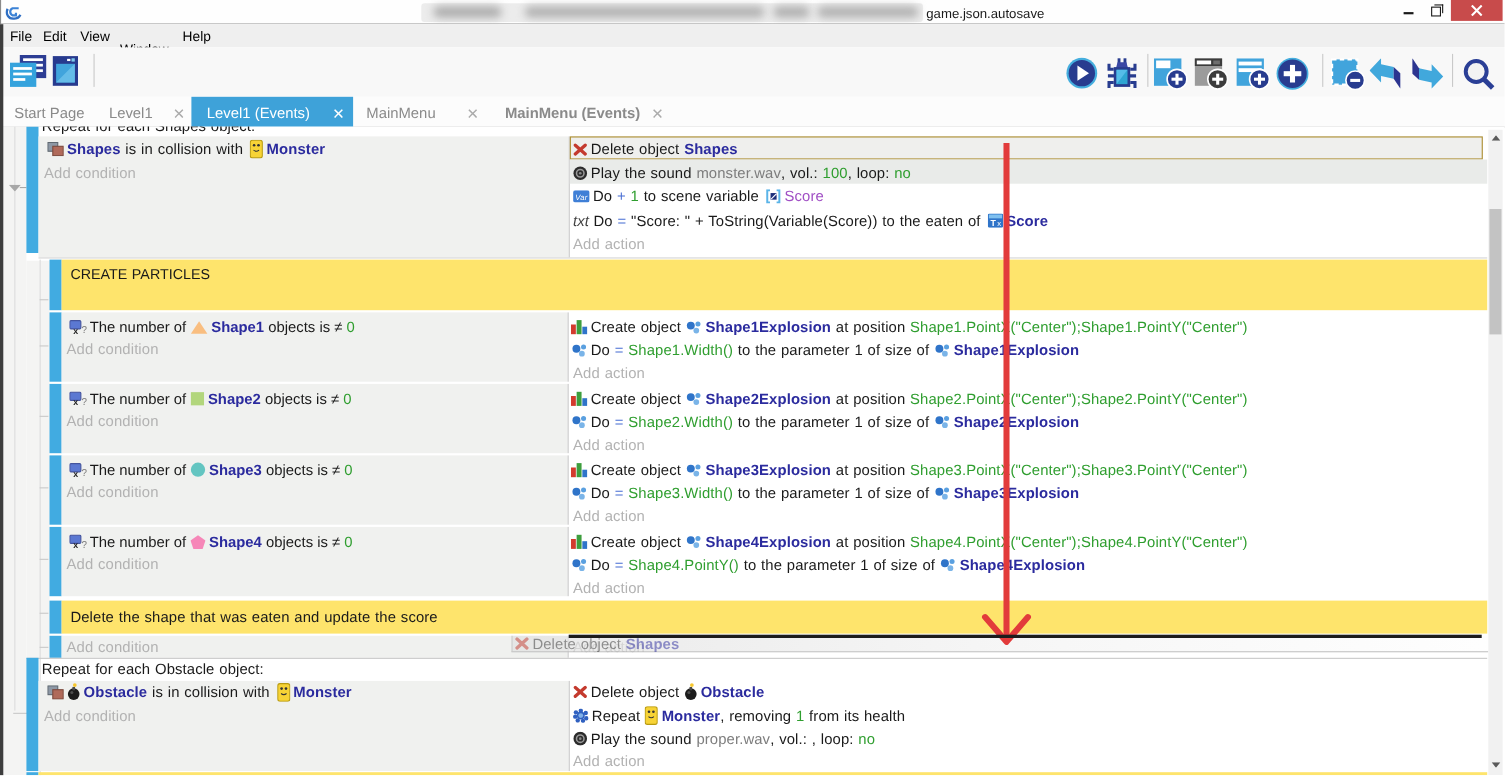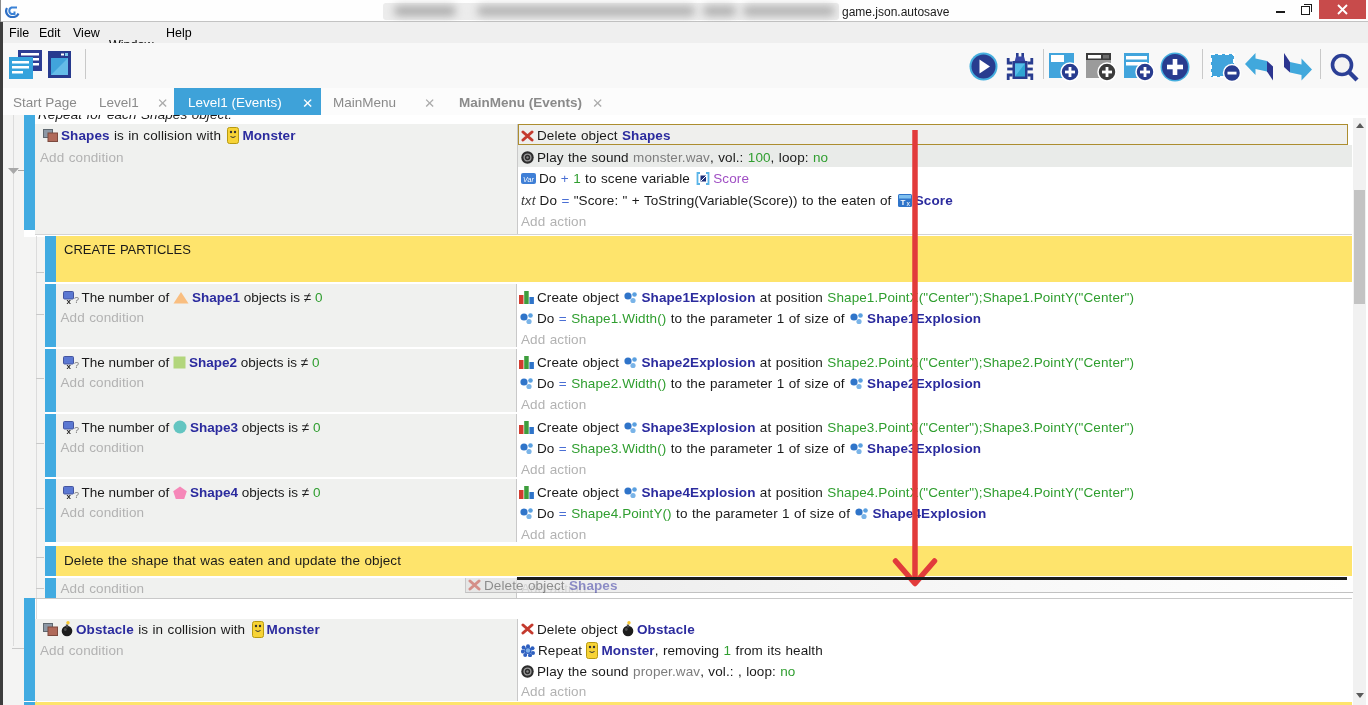--- a/index.html
+++ b/index.html
@@ -210,21 +210,21 @@
 <div class="abs" style="left:36px;top:157.5px;width:8px;height:1px;background:#c9c9c9;"></div>
 <div class="abs" style="left:36px;top:199.5px;width:8px;height:1px;background:#c9c9c9;"></div>
 <div class="abs" style="left:36px;top:263.5px;width:8px;height:1px;background:#c9c9c9;"></div>
 <div class="abs" style="left:36px;top:328.5px;width:8px;height:1px;background:#c9c9c9;"></div>
 <div class="abs" style="left:36px;top:393.5px;width:8px;height:1px;background:#c9c9c9;"></div>
 <div class="abs" style="left:36px;top:442.5px;width:8px;height:1px;background:#c9c9c9;"></div>
 <div class="abs" style="left:36px;top:473.5px;width:8px;height:1px;background:#c9c9c9;"></div>
 <div class="abs" style="left:12px;top:533.5px;width:19px;height:1px;background:#c9c9c9;"></div>
 <div class="abs" style="left:30px;top:504.5px;width:1px;height:30px;background:#dcdcdc;"></div>
 
-<div class="row" style="left:38px;top:-11px;font-style:italic;">Repeat for each Shapes object:</div>
+<div class="row" style="left:38px;top:-11px;">Repeat for each Shapes object:</div>
 <div class="bar" style="left:23.5px;top:0;height:115.5px;"></div>
 <div class="condbg" style="left:34.5px;top:9px;width:482px;height:110px;"></div>
 <div class="divline" style="left:516.5px;top:9px;height:110px;"></div>
 <div class="abs" style="left:34.5px;top:119px;width:1317px;height:1px;background:#d4d4d4;"></div>
 
 <div class="row" style="left:43px;top:10.5px;">
 <svg class="ic" width="15" height="13" viewBox="0 0 15 13">
           <rect x="0.5" y="0.5" width="9" height="8" fill="#8d98a5" stroke="#5f6870"></rect>
           <rect x="5" y="4" width="9.5" height="8.5" fill="#b06a5a" stroke="#7c4a3e"></rect>
         </svg>
@@ -423,39 +423,40 @@
         </svg>
 <span>Do </span><span class="op">= </span><span class="gr">Shape4.PointY()</span><span> to the parameter 1 of size of </span><svg class="ic" width="15" height="13" viewBox="0 0 15 13">
           <circle cx="5" cy="5" r="3.6" fill="#2f74c9"></circle>
           <circle cx="11.5" cy="3.5" r="2.3" fill="#5aa0e0"></circle>
           <circle cx="10" cy="9.5" r="2.6" fill="#7ab4e8"></circle>
         </svg><span class="b">Shape4Explosion</span></div>
 <div class="row add" style="left:521px;top:409px;">Add action</div>
 
 <div class="bar" style="left:44.5px;top:431.5px;height:30px;"></div>
 <div class="yellow" style="left:55.5px;top:431.5px;width:1296.5px;height:30px;"></div>
-<div class="row" style="left:64px;top:435px;">Delete the shape that was eaten and update the object</div>
+<div class="row" style="left:64px;top:435px;">Delete the shape that was eaten and update the score</div>
 
 <div class="bar" style="left:44.5px;top:463.5px;height:20px;"></div>
 <div class="condbg" style="left:55.5px;top:463px;width:460.5px;height:20.5px;"></div>
 <div class="divline" style="left:516px;top:463px;height:20.5px;"></div>
 <div class="row add" style="left:60.5px;top:463px;">Add condition</div>
 <div class="row add" style="left:521px;top:463px;">Add action</div>
 
 <div class="abs" style="left:517px;top:462.5px;width:830px;height:2.5px;background:#1c1c1c;z-index:6;"></div>
 
 <div class="abs" style="left:464.5px;top:463px;width:887px;height:14px;background:linear-gradient(to right,rgba(226,226,226,0.72),rgba(240,240,240,0.55) 55%,rgba(252,252,252,0.3));border-bottom:1px solid #c2c2c2;border-left:1px solid #c8c8c8;"></div>
 <div class="row" style="left:468px;top:460px;opacity:0.5;">
 <svg class="ic" width="13" height="12" viewBox="0 0 13 12">
           <path d="M2 2 L11 10 M11 2 L2 10" stroke="#c43a2e" stroke-width="3" stroke-linecap="round"></path>
         </svg>
 <span style="color:#333;">Delete object </span><span class="b">Shapes</span></div>
 
 <div class="abs" style="left:23.5px;top:483px;width:1328.5px;height:1px;background:#c9c9c9;"></div>
 
+<div class="row" style="left:38px;top:483.5px;">Repeat for each Obstacle object:</div>
 <div class="bar" style="left:23.5px;top:483.5px;height:103px;"></div>
 <div class="condbg" style="left:34.5px;top:504px;width:482px;height:82.5px;"></div>
 <div class="divline" style="left:516.5px;top:504px;height:82.5px;"></div>
 
 <div class="row" style="left:43px;top:504px;">
 <svg class="ic" width="15" height="13" viewBox="0 0 15 13">
           <rect x="0.5" y="0.5" width="9" height="8" fill="#8d98a5" stroke="#5f6870"></rect>
           <rect x="5" y="4" width="9.5" height="8.5" fill="#b06a5a" stroke="#7c4a3e"></rect>
         </svg>
 <svg class="ic" width="12" height="16" viewBox="0 0 12 16">

